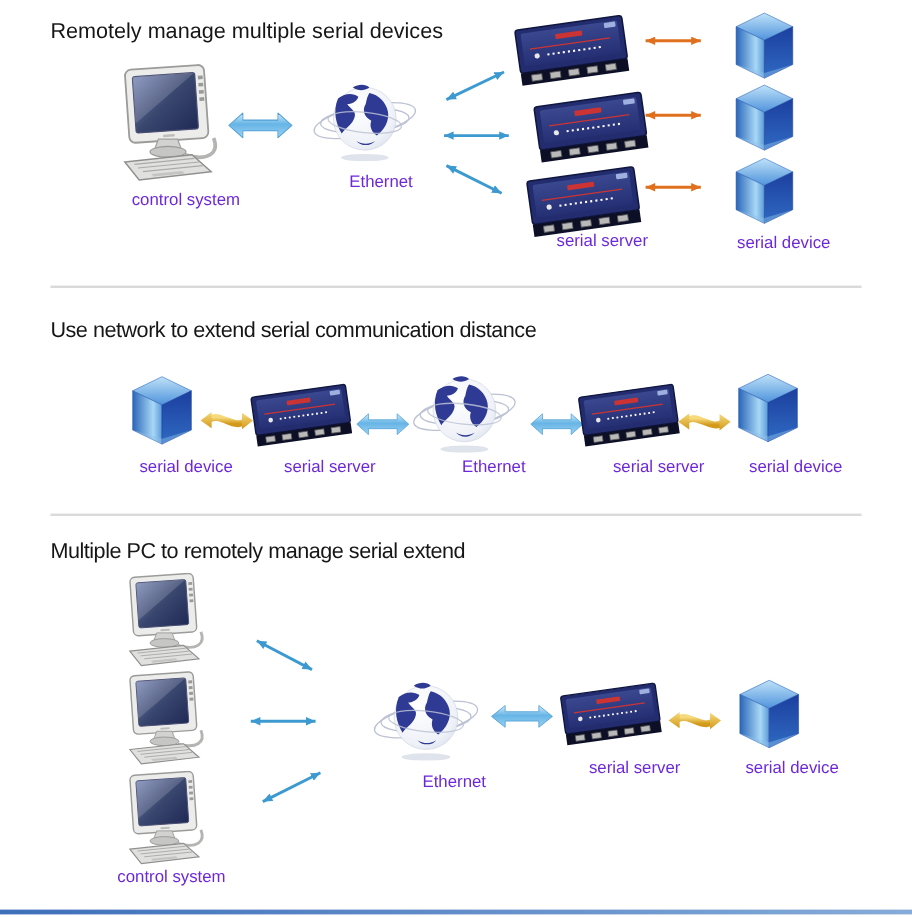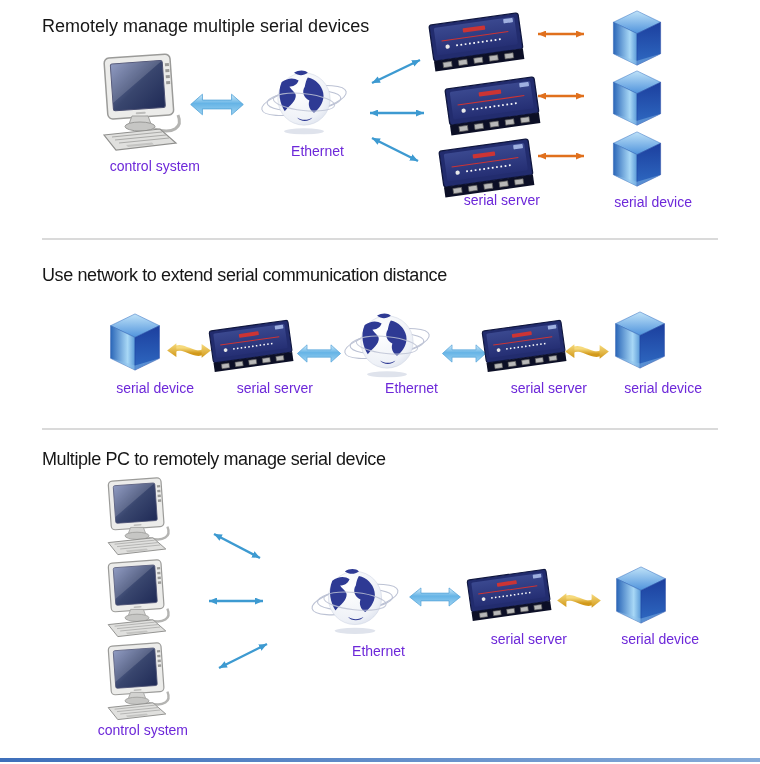--- a/index.html
+++ b/index.html
@@ -246,21 +246,21 @@
       <use href="#ic-gold"></use>
     </svg>
 
   <svg class="abs" style="left:612px;top:311px" width="56" height="58" viewBox="0 0 60 64">
       <use href="#ic-cube"></use>
     </svg>
   <div class="lbl" style="left:602px;top:380px;width:100px">serial device</div>
 
   <div class="divider" style="top:428px"></div>
 
-  <div class="title condensed" style="left:42px;top:449px">Multiple PC to remotely manage serial device</div>
+  <div class="title condensed" style="left:42px;top:449px">Multiple PC to remotely manage serial extend</div>
 
   <svg class="abs" style="left:96px;top:477px" width="82" height="80" viewBox="0 0 100 100">
       <use href="#ic-computer"></use>
     </svg>
   <svg class="abs" style="left:96px;top:559px" width="82" height="80" viewBox="0 0 100 100">
       <use href="#ic-computer"></use>
     </svg>
   <svg class="abs" style="left:96px;top:642px" width="82" height="80" viewBox="0 0 100 100">
       <use href="#ic-computer"></use>
     </svg>

